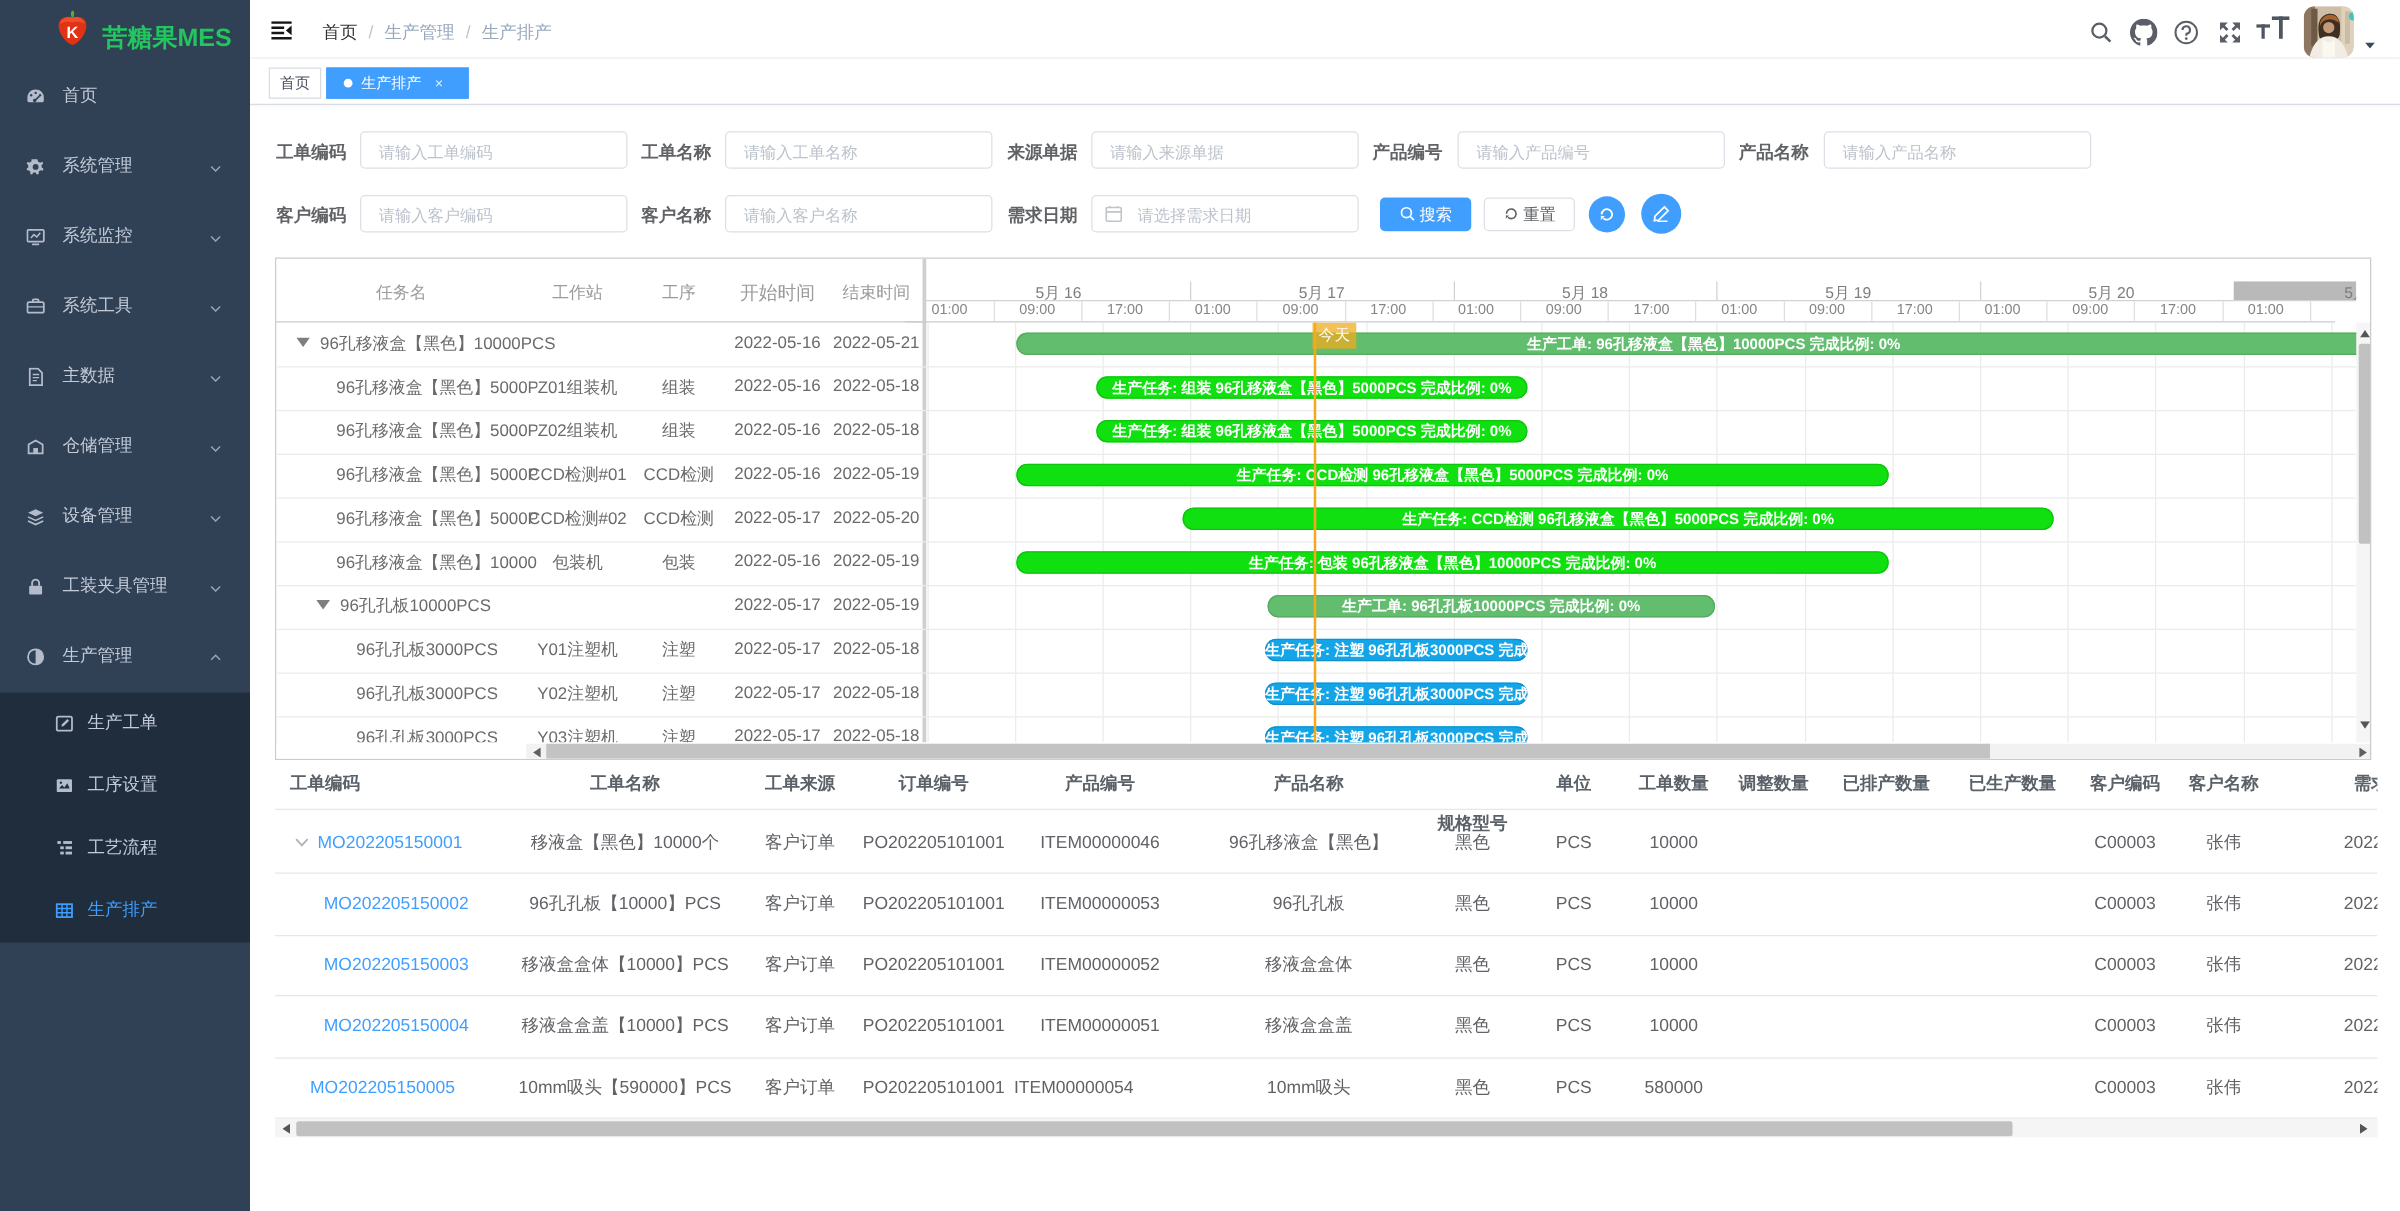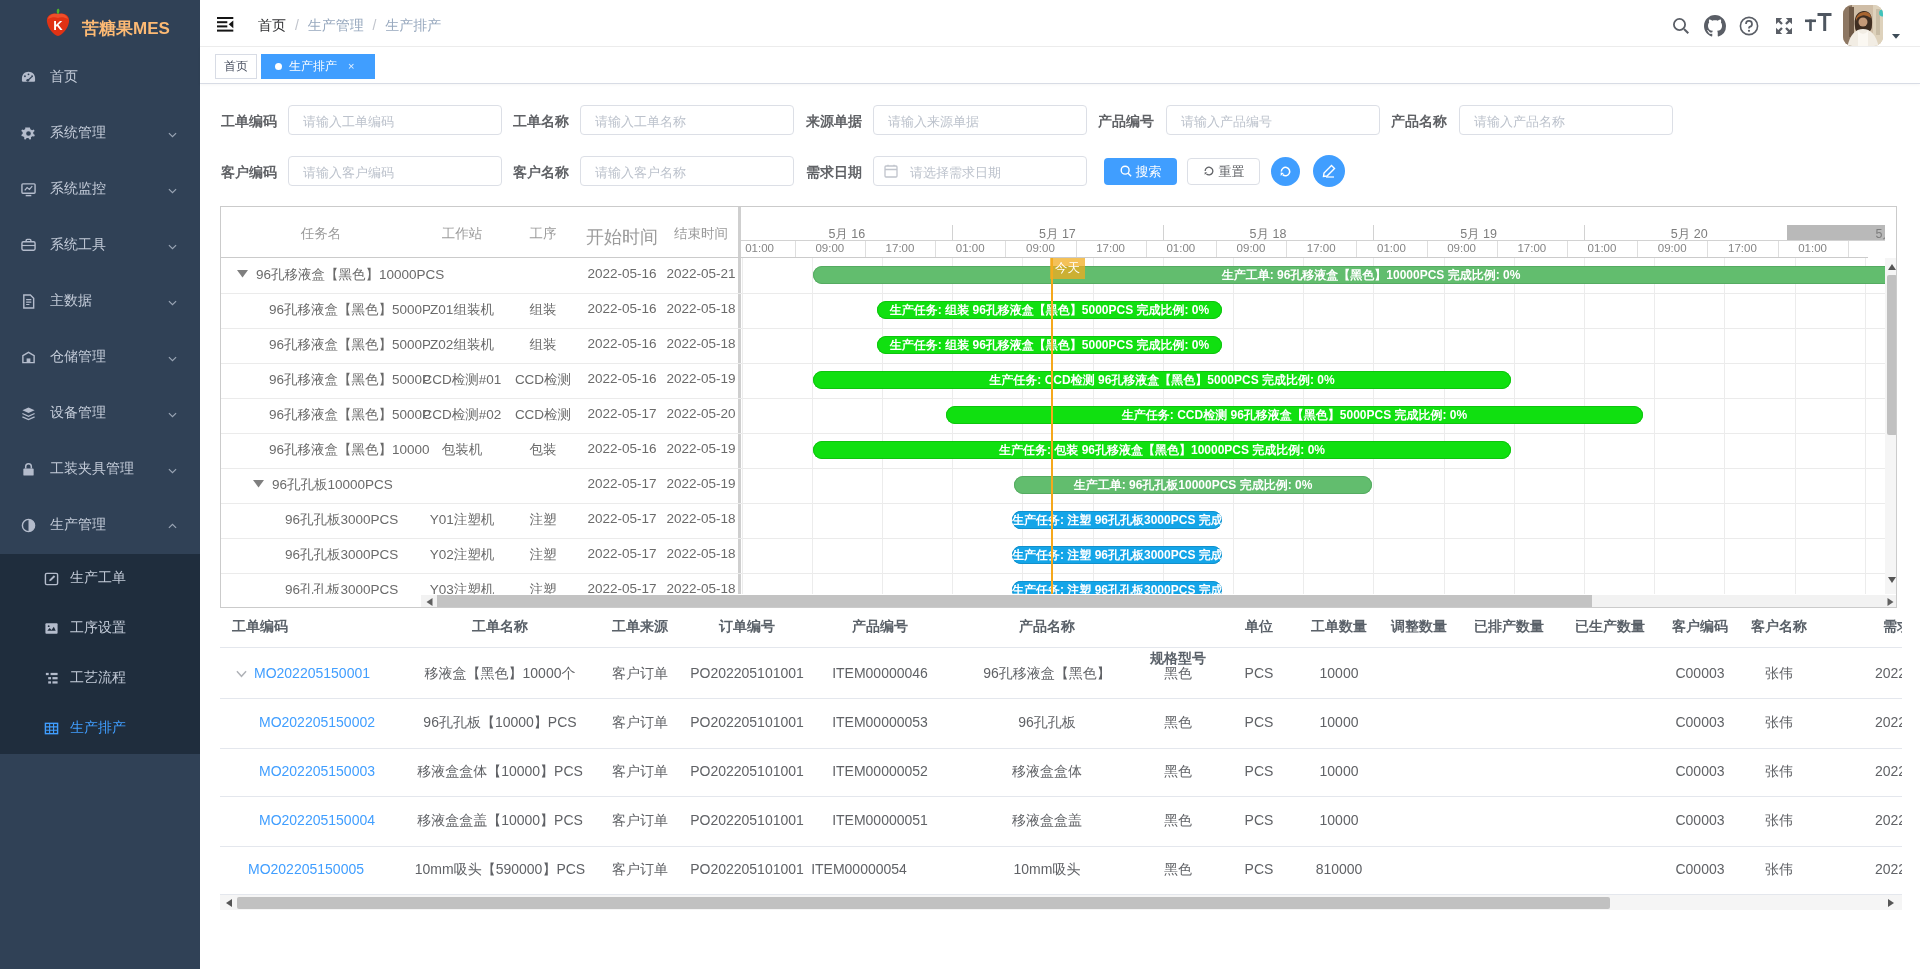--- a/index.html
+++ b/index.html
@@ -22,21 +22,21 @@
 
 </style></head><body>
 <div class="abs" style="left:0;top:0;width:200px;height:969px;background:#304156">
 <svg class="abs" style="left:43px;top:8px" width="30" height="32" viewBox="0 0 30 32">
 <path d="M10 6 C6 8 4 9 6 12 L10 10 Z" fill="#3a9e28"></path>
 <path d="M14 5 C13 1 15 0 16 1 C17 3 16 5 15 7 Z" fill="#4eb32c"></path>
 <path d="M15 6 C22 4 27 8 26 14 C25 21 19 27 15 28 C11 27 5 21 4 14 C3 8 8 4 15 6 Z" fill="#e03214"></path>
 <path d="M15 6 C20 5 24 7 25 11 C21 9 18 9 15 10 C12 9 9 9 5 11 C6 7 10 5 15 6 Z" fill="#ef4f2a"></path>
 <text x="15" y="22" font-size="13" font-weight="bold" fill="#fff" text-anchor="middle" font-family="Liberation Sans">K</text>
 </svg>
-<div class="abs" style="left:82px;top:17px;font-size:17px;font-weight:700;color:#fdba74">苦糖果MES</div>
+<div class="abs" style="left:82px;top:17px;font-size:20px;font-weight:700;color:#22c55e">苦糖果MES</div>
 <svg class="abs" style="left:21px;top:70px" width="15" height="15" viewBox="0 0 16 16">
       <path d="M8 1.8 C12 1.8 15 4.8 15 8.6 L15 11.4 Q15 12.6 13.8 12.6 L2.2 12.6 Q1 12.6 1 11.4 L1 8.6 C1 4.8 4 1.8 8 1.8 Z" fill="#b4bccc"></path>
       <circle cx="4.2" cy="6.6" r="1" fill="#304156"></circle>
       <circle cx="8" cy="4.6" r="1" fill="#304156"></circle>
       <circle cx="11.8" cy="6.6" r="1" fill="#304156"></circle>
       <path d="M7.6 10.8 L11.3 7.4" stroke="#304156" stroke-width="1.4"></path>
       <circle cx="7.2" cy="11" r="1.5" fill="#304156"></circle>
     </svg>
 <div class="menu-t" style="top:68px">首页</div>
 <svg class="abs" style="left:21px;top:126px" width="15" height="15" viewBox="0 0 16 16">
@@ -237,21 +237,21 @@
     </svg></div>
 <div class="abs" style="left:1313px;top:155px;width:32px;height:32px;background:#409eff;border-radius:50%"><svg width="14" height="14" viewBox="0 0 14 14" style="margin:9px">
       <path d="M9.5 1.5 L12.5 4.5 L5 12 L1.5 12.5 L2 9 Z" fill="none" stroke="#fff" stroke-width="1.4"></path>
       <path d="M4 13 L12 13" stroke="#fff" stroke-width="1.2"></path>
     </svg></div>
 <div class="abs" style="left:220px;top:206px;width:1677px;height:402px;border:1px solid #cbcbcb;background:#fff;overflow:hidden">
 <div class="abs" style="left:0;top:0;width:517px;height:51px;border-bottom:1px solid #cbcbcb"></div>
 <div class="abs" style="left:100px;top:18px;transform:translateX(-50%);font-size:13.5px;color:#9b9b9b;white-space:nowrap">任务名</div>
 <div class="abs" style="left:241px;top:18px;transform:translateX(-50%);font-size:13.5px;color:#9b9b9b;white-space:nowrap">工作站</div>
 <div class="abs" style="left:322px;top:18px;transform:translateX(-50%);font-size:13.5px;color:#9b9b9b;white-space:nowrap">工序</div>
-<div class="abs" style="left:401px;top:18px;transform:translateX(-50%);font-size:18px;color:#9b9b9b;white-space:nowrap">开始时间</div>
+<div class="abs" style="left:401px;top:18px;transform:translateX(-50%);font-size:15px;color:#9b9b9b;white-space:nowrap">开始时间</div>
 <div class="abs" style="left:480px;top:18px;transform:translateX(-50%);font-size:13.5px;color:#9b9b9b;white-space:nowrap">结束时间</div>
 <div class="abs" style="left:517px;top:0;width:3px;height:387px;background:#cfcfcf"></div>
 <div class="abs" style="left:520px;top:18px;width:1144px;height:16px;border-bottom:1px solid #d2d2d2;overflow:hidden">
 <div class="daylbl" style="left:105.8px">5月 16</div>
 <div class="daylbl" style="left:316.4px">5月 17</div>
 <div class="abs" style="left:211.1px;top:0;width:1px;height:16px;background:#d2d2d2"></div>
 <div class="daylbl" style="left:527.0px">5月 18</div>
 <div class="abs" style="left:421.7px;top:0;width:1px;height:16px;background:#d2d2d2"></div>
 <div class="daylbl" style="left:737.6px">5月 19</div>
 <div class="abs" style="left:632.3px;top:0;width:1px;height:16px;background:#d2d2d2"></div>
@@ -482,21 +482,21 @@
 <div class="td" style="left:1675px;top:202px;transform:none">2022</div>
 <div class="abs" style="left:20px;top:236px;width:1682px;height:1px;background:#e4e7ed"></div>
 <div class="tdl" style="left:106px;top:251px;transform:translateX(-50%)">MO202205150005</div>
 <div class="td" style="left:300px;top:251px">10mm吸头【590000】PCS</div>
 <div class="td" style="left:440px;top:251px">客户订单</div>
 <div class="td" style="left:547px;top:251px">PO202205101001</div>
 <div class="td" style="left:659px;top:251px">ITEM00000054</div>
 <div class="td" style="left:847px;top:251px">10mm吸头</div>
 <div class="td" style="left:978px;top:251px">黑色</div>
 <div class="td" style="left:1059px;top:251px">PCS</div>
-<div class="td" style="left:1139px;top:251px">810000</div>
+<div class="td" style="left:1139px;top:251px">580000</div>
 <div class="td" style="left:1500px;top:251px">C00003</div>
 <div class="td" style="left:1579px;top:251px">张伟</div>
 <div class="td" style="left:1675px;top:251px;transform:none">2022</div>
 <div class="abs" style="left:20px;top:284px;width:1682px;height:1px;background:#e4e7ed"></div>
 </div>
 <div class="abs" style="left:220px;top:895px;width:1682px;height:15px;background:#f5f5f5">
 <svg class="abs" style="left:6px;top:4px" width="6" height="8" viewBox="0 0 6 8">
       <path d="M6 0 V8 L0 4 Z" fill="#555"></path>
     </svg>
 <div class="abs" style="left:17px;top:2px;width:1373px;height:12px;background:#c1c1c1;border-radius:2px"></div>

